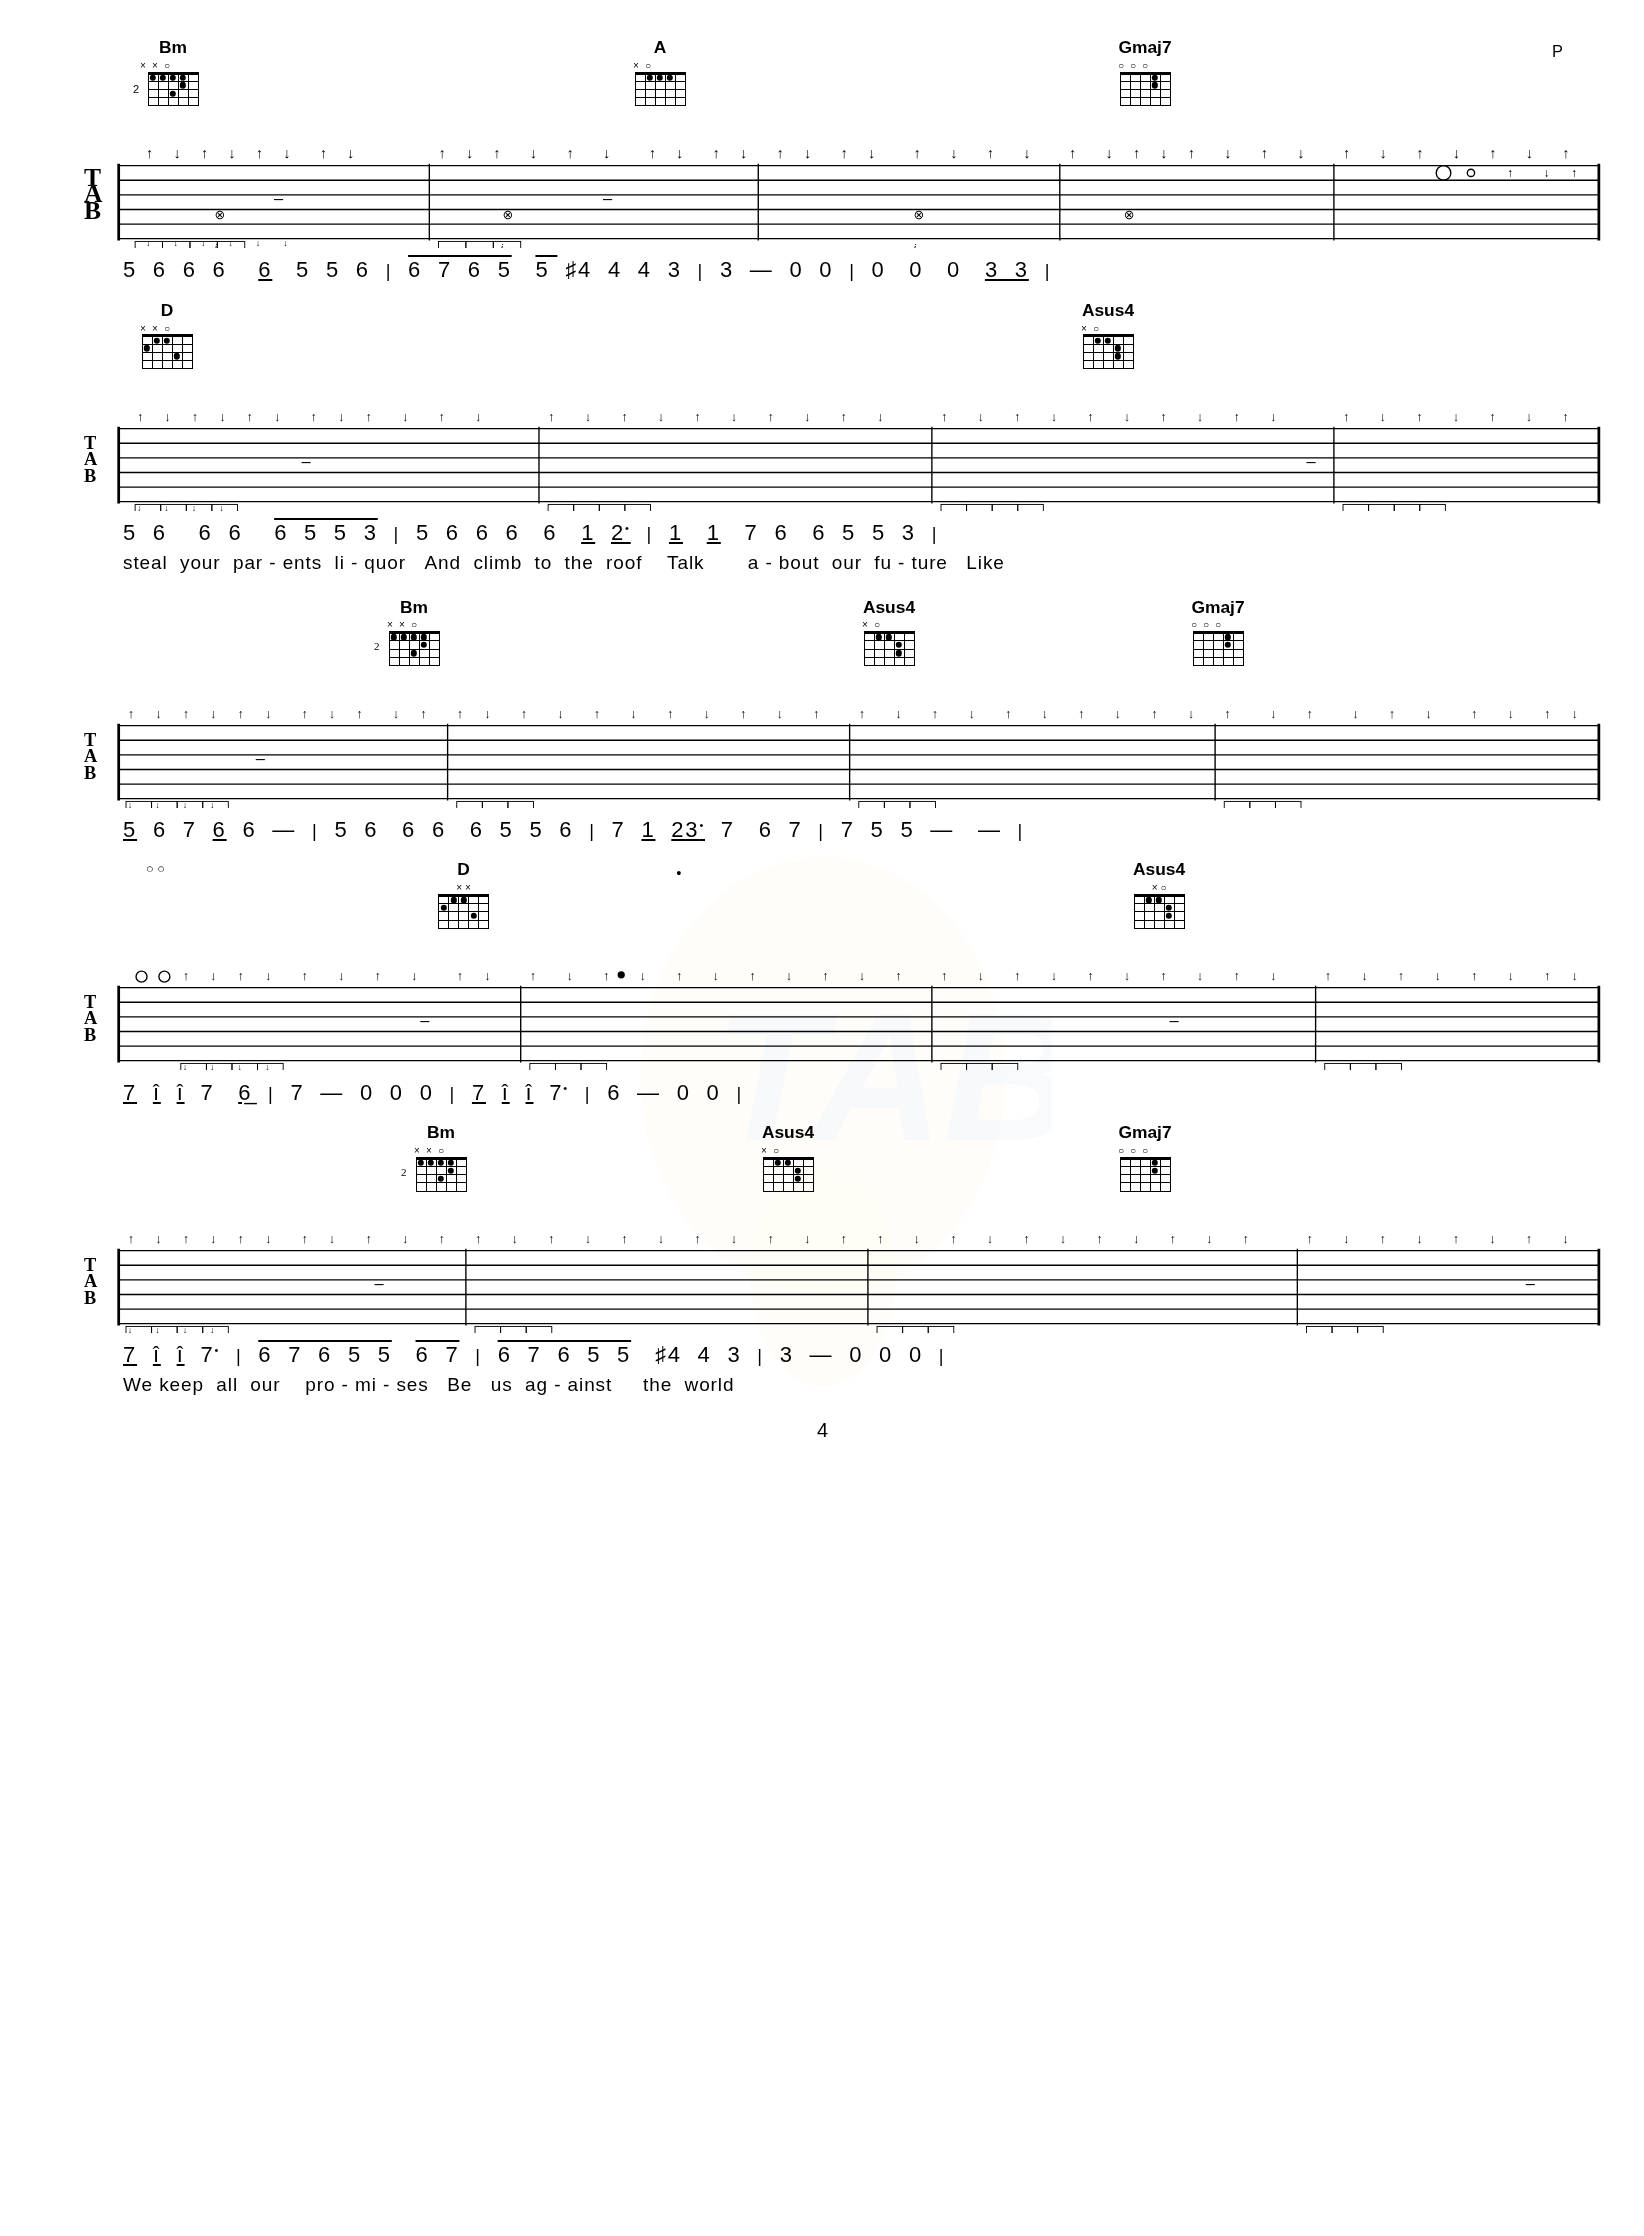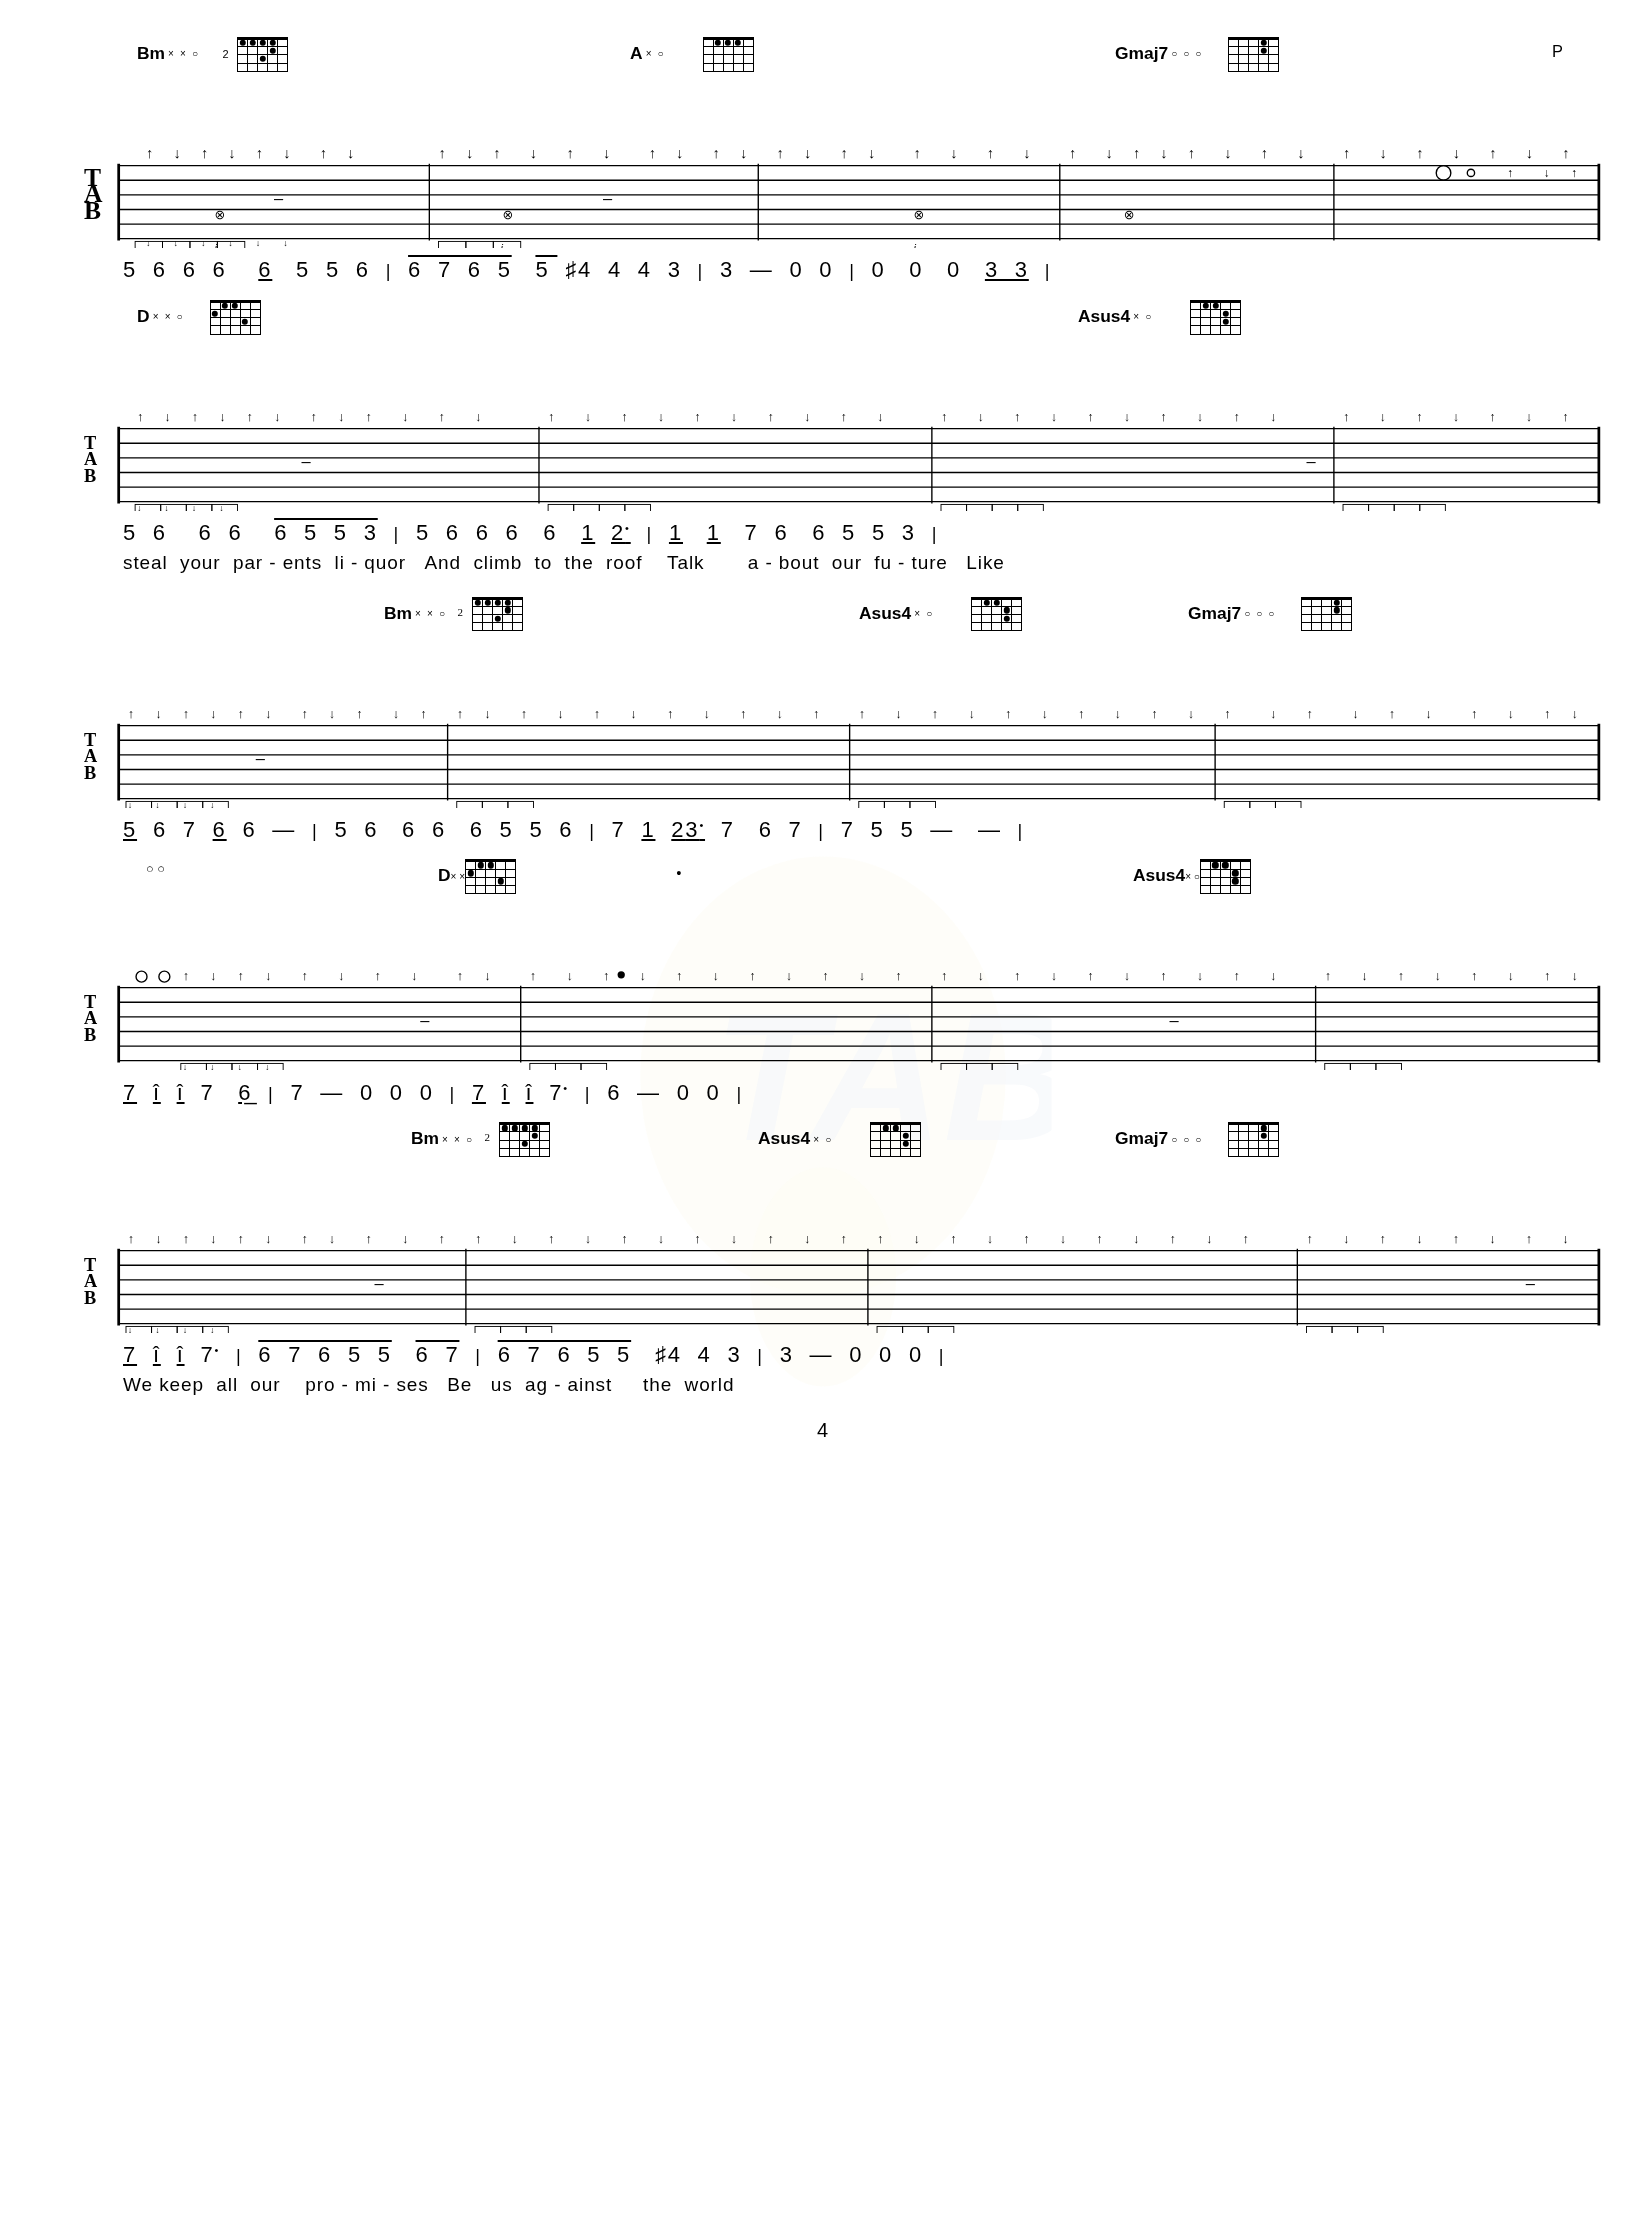--- a/index.html
+++ b/index.html
@@ -79,21 +79,21 @@
     }
 
     .section-block {
       margin-bottom: 13.7px;
     }
 
     
     .cd-wrap {
       position: absolute;
       display: flex;
-      flex-direction: row;
+      flex-direction: column;
       align-items: center;
     }
     .cd-title {
       font-size: 17.4px;
       font-weight: bold;
       font-family: Arial, sans-serif;
       margin-bottom: 1.8px;
     }
     .cd-fret-label {
       font-size: 11px;

